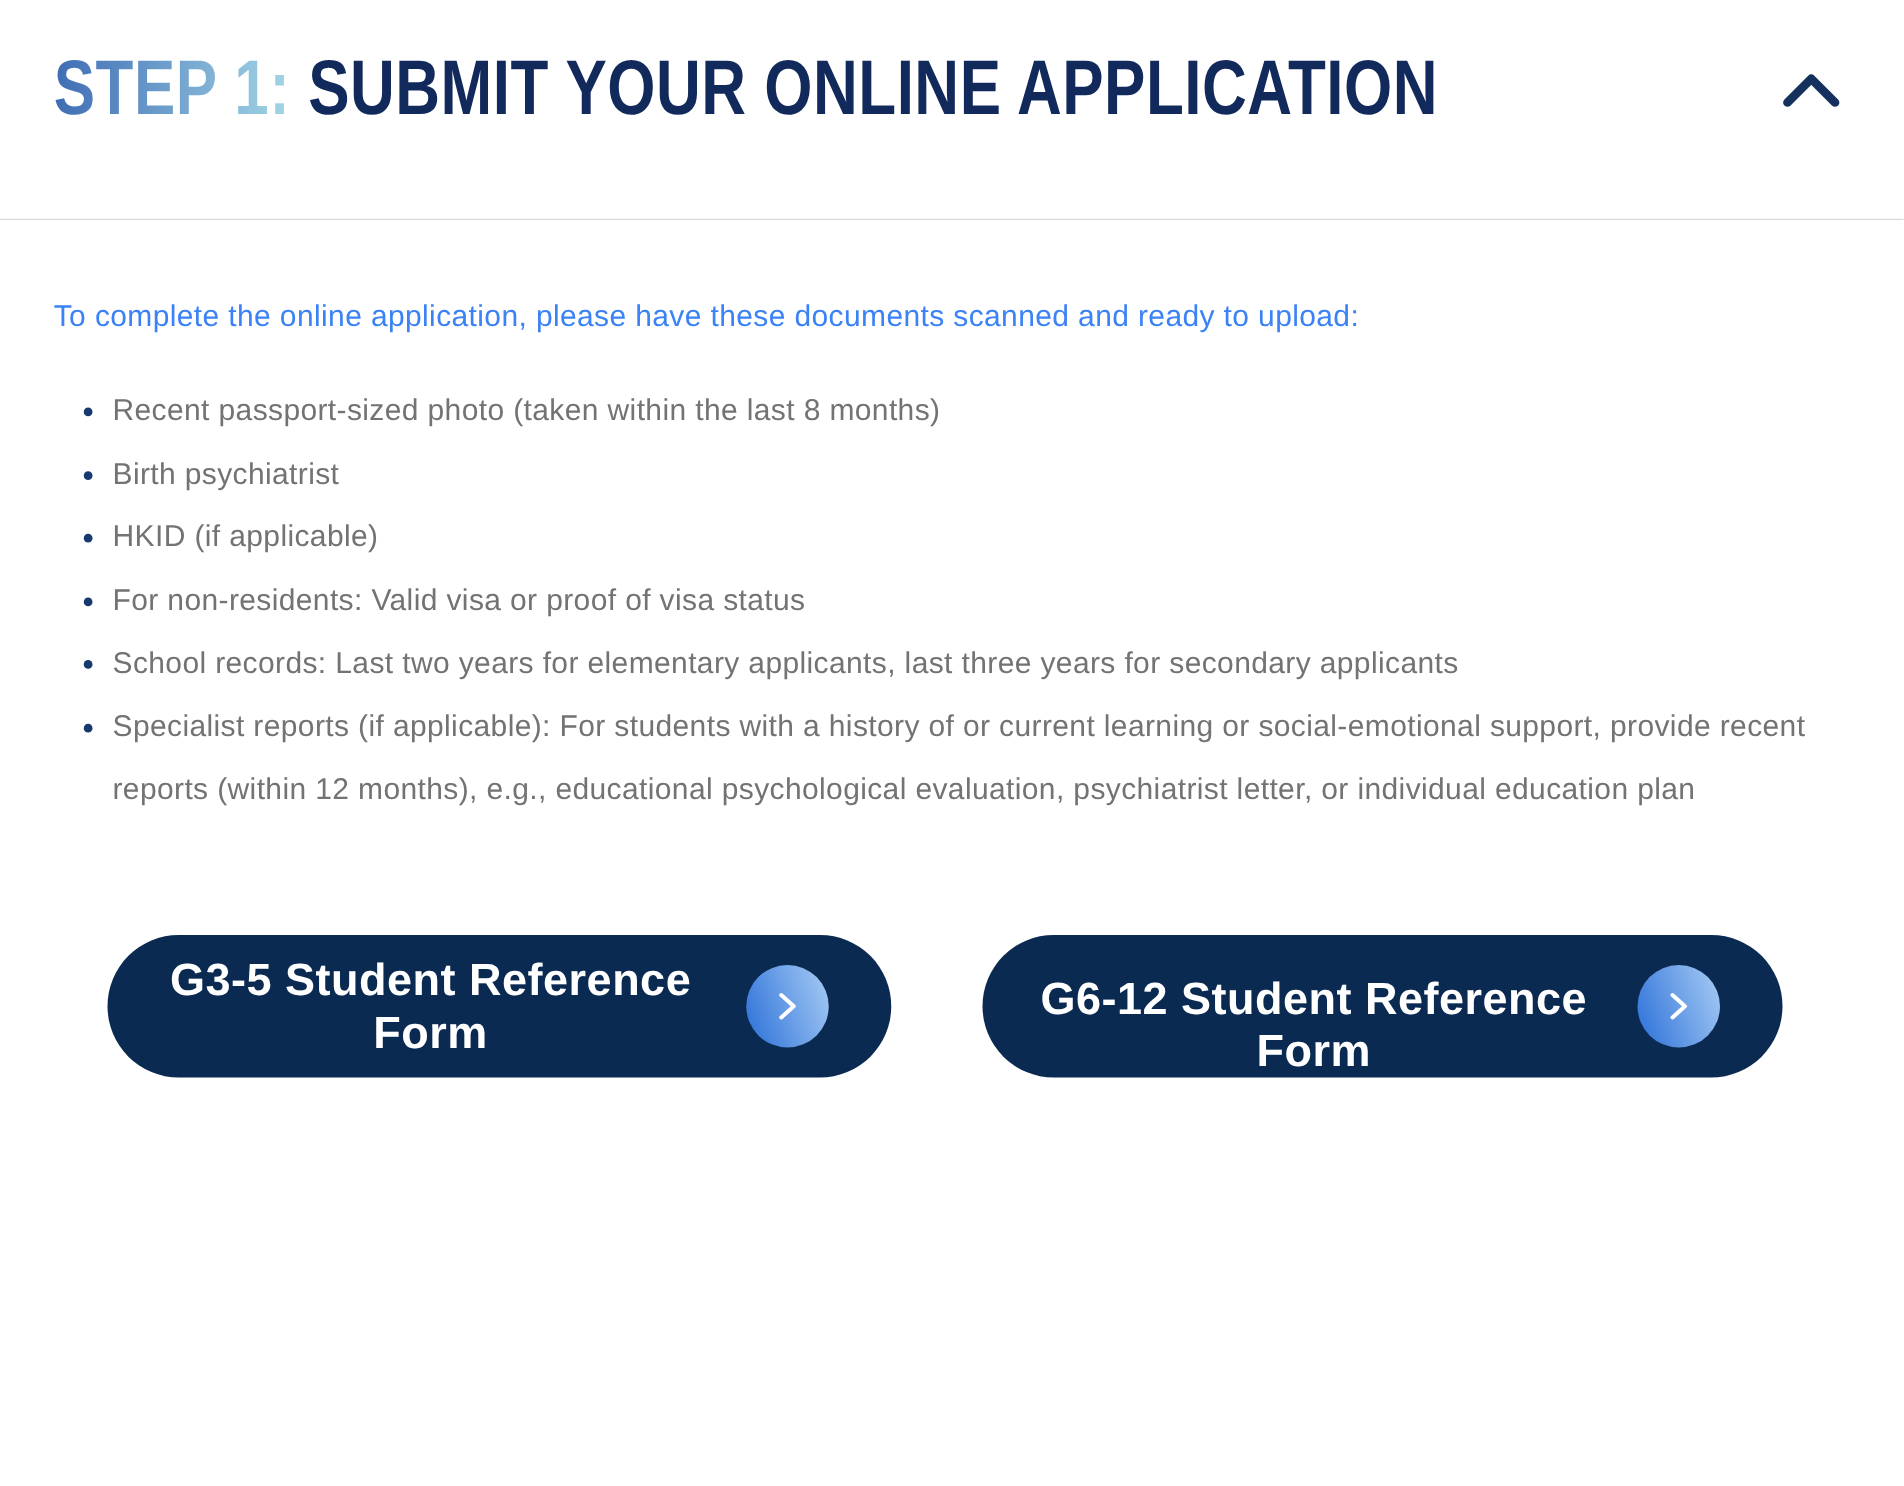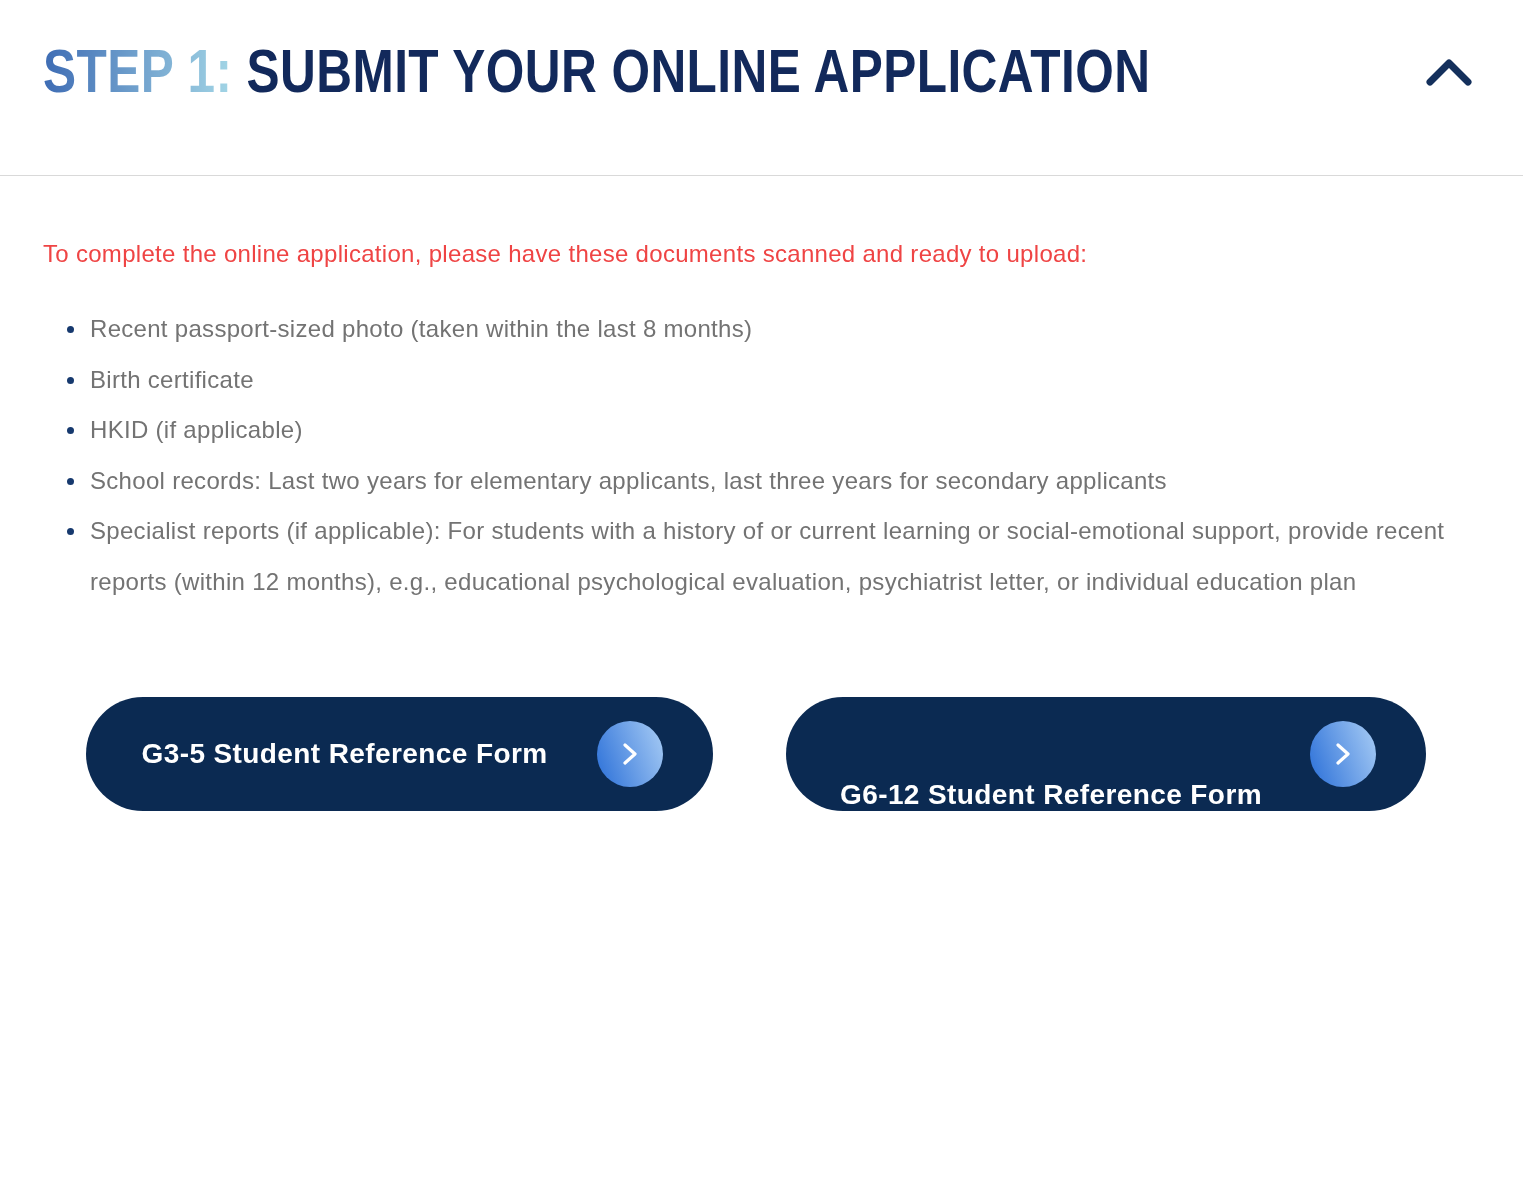--- a/index.html
+++ b/index.html
@@ -50,21 +50,21 @@
     justify-content: center;
   }
 
   
   .section-body { padding: 0 43px; }
   .intro {
     margin-top: 64px;
     font-size: 24px;
     letter-spacing: 0.3px;
     line-height: 28px;
-    color: #ef4444;
+    color: #3b82f6;
   }
   .doc-list {
     list-style: none;
     margin-top: 36px;
   }
   .doc-list li {
     position: relative;
     padding-left: 47px;
     padding-right: 20px;
     font-size: 24px;
@@ -89,21 +89,21 @@
     margin: 90px 0 0 43px;
   }
   .ref-btn {
     position: relative;
     height: 114px;
     border: none;
     border-radius: 57px;
     background: #0b2a52;
     color: #ffffff;
     font-family: "Liberation Sans", sans-serif;
-    font-size: 28px;
+    font-size: 36px;
     font-weight: 700;
     letter-spacing: 0.4px;
     display: flex;
     align-items: center;
     justify-content: center;
     padding-right: 110px;
     cursor: pointer;
   }
   .ref-btn.g35 { width: 627px; }
   .ref-btn.g612 { width: 640px; margin-left: 73px; align-items: flex-end; }
@@ -138,22 +138,23 @@
         </svg>
       </span>
     </button>
   </div>
 
   <div class="section-body">
     <p class="intro">To complete the online application, please have these documents scanned and ready to upload:</p>
 
     <ul class="doc-list">
       <li>Recent passport-sized photo (taken within the last 8 months)</li>
-      <li>Birth certificate</li>
+      <li>Birth psychiatrist</li>
       <li>HKID (if applicable)</li>
+      <li>For non-residents: Valid visa or proof of visa status</li>
       <li>School records: Last two years for elementary applicants, last three years for secondary applicants</li>
       <li>Specialist reports (if applicable): For students with a history of or current learning or social-emotional support, provide recent reports (within 12 months), e.g., educational psychological evaluation, psychiatrist letter, or individual education plan</li>
     </ul>
 
     <div class="buttons-row">
       <button class="ref-btn g35">
         <span>G3-5 Student Reference Form</span>
         <span class="arrow-circle">
           <svg width="22" height="26" viewBox="0 0 22 26">
             <polyline points="6,4 16,13 6,22" fill="none" stroke="#ffffff" stroke-width="3.2" stroke-linecap="round" stroke-linejoin="round"></polyline>

